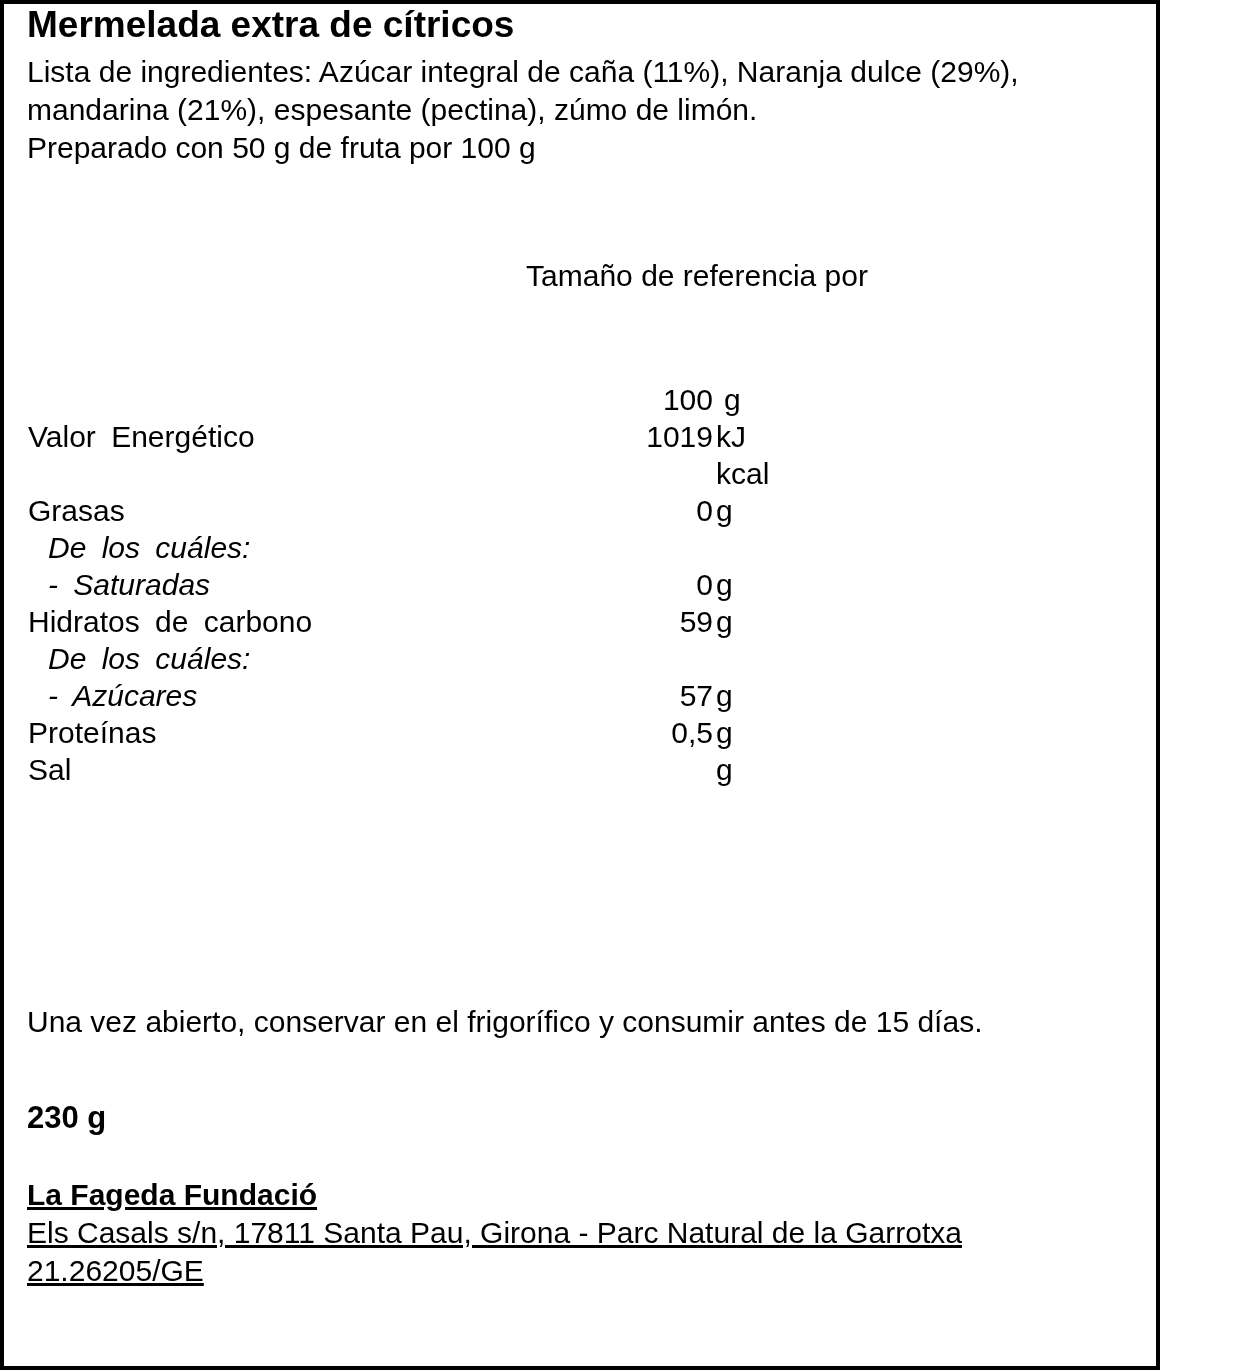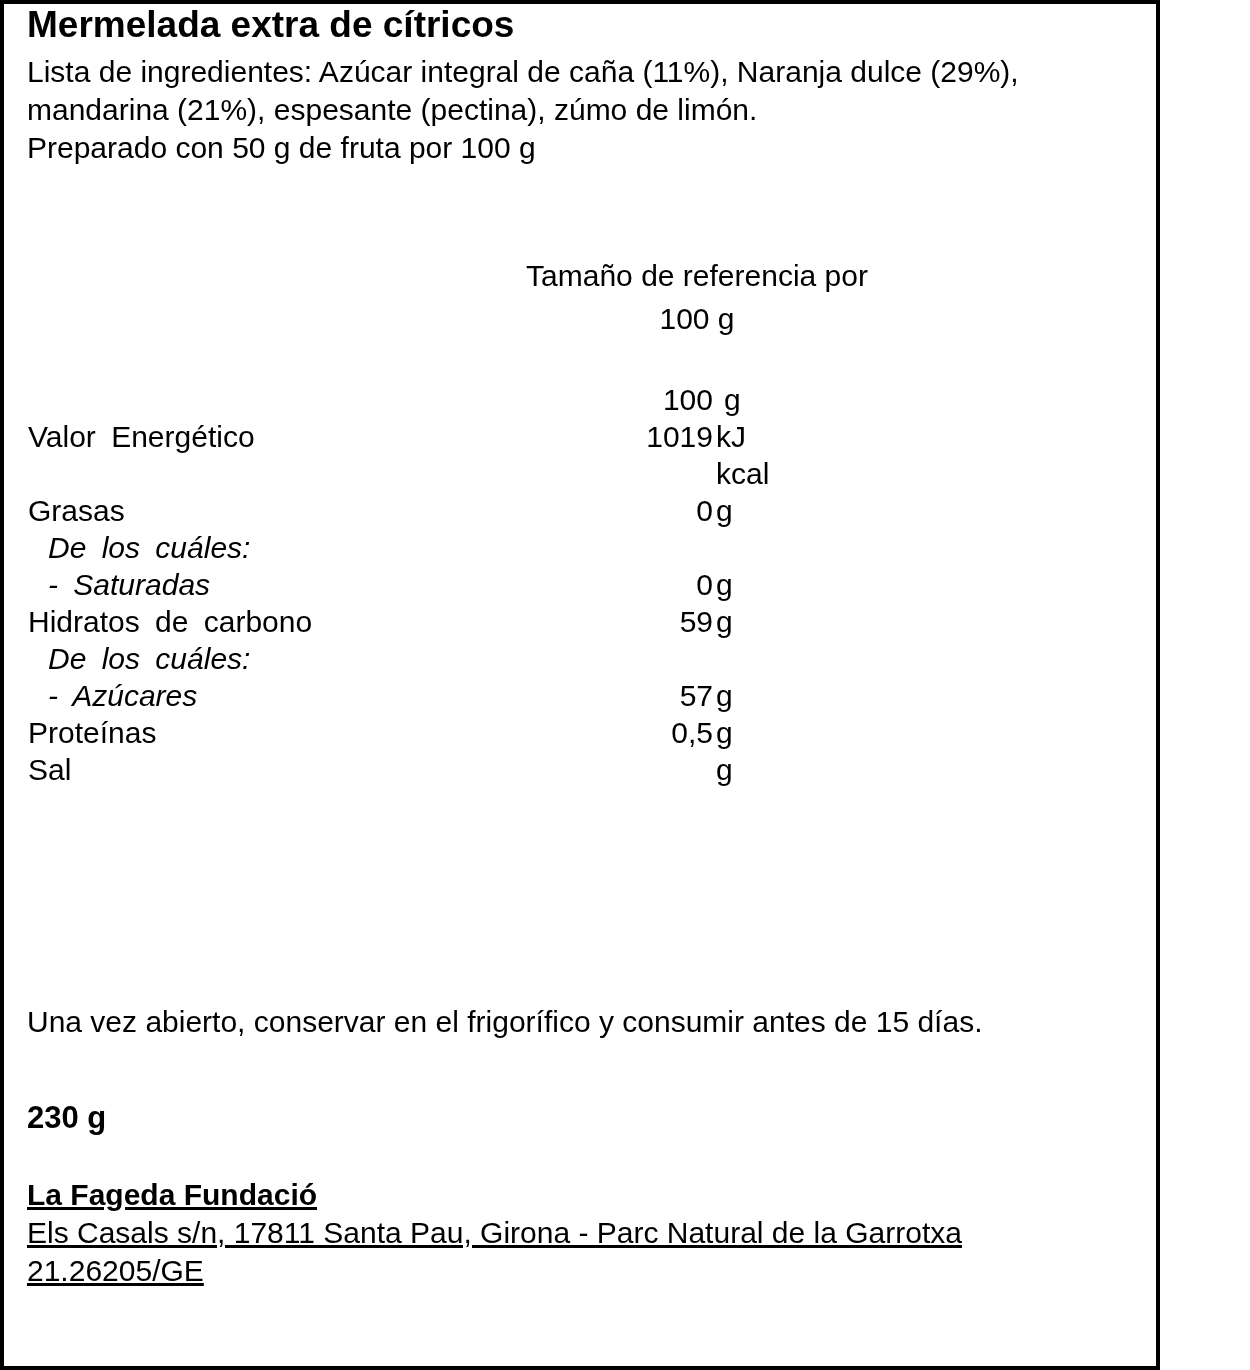--- a/index.html
+++ b/index.html
@@ -55,21 +55,20 @@
 
   <div class="ingredients">
     <div class="line">Lista de ingredientes: Azúcar integral de caña (11%), Naranja dulce (29%),</div>
     <div class="line">mandarina (21%), espesante (pectina), zúmo de limón.</div>
   </div>
 
   <div class="fruit-note">Preparado con 50 g de fruta por 100 g</div>
 
   <div class="ref-header">
     <div class="line">Tamaño de referencia por</div>
-    <div class="line">100 g</div>
   </div>
 
   <div class="ntable">
     <div class="nrow header">
       <span class="rlabel"></span>
       <span class="rnum">100</span>
       <span class="runit">g</span>
     </div>
     <div class="nrow">
       <span class="rlabel">Valor Energético</span>

